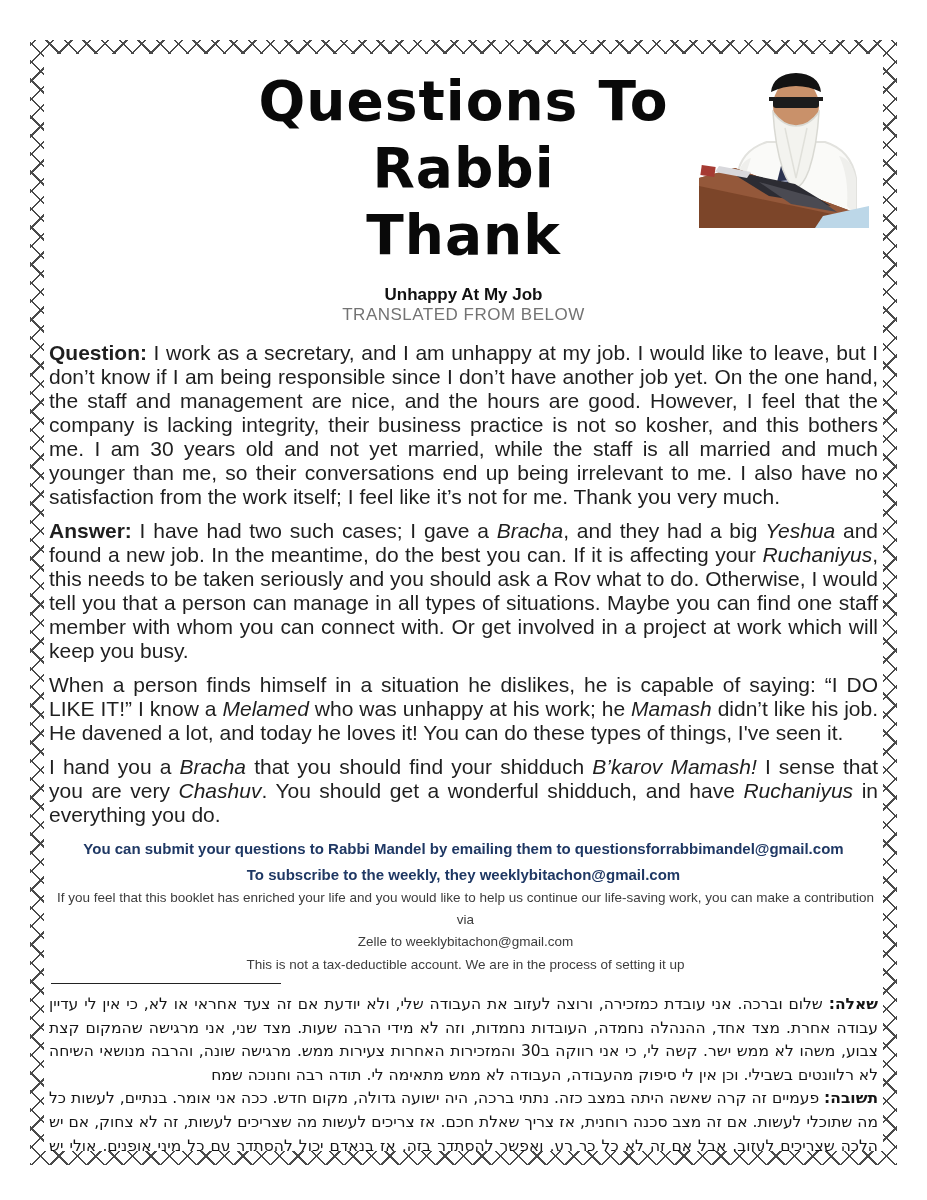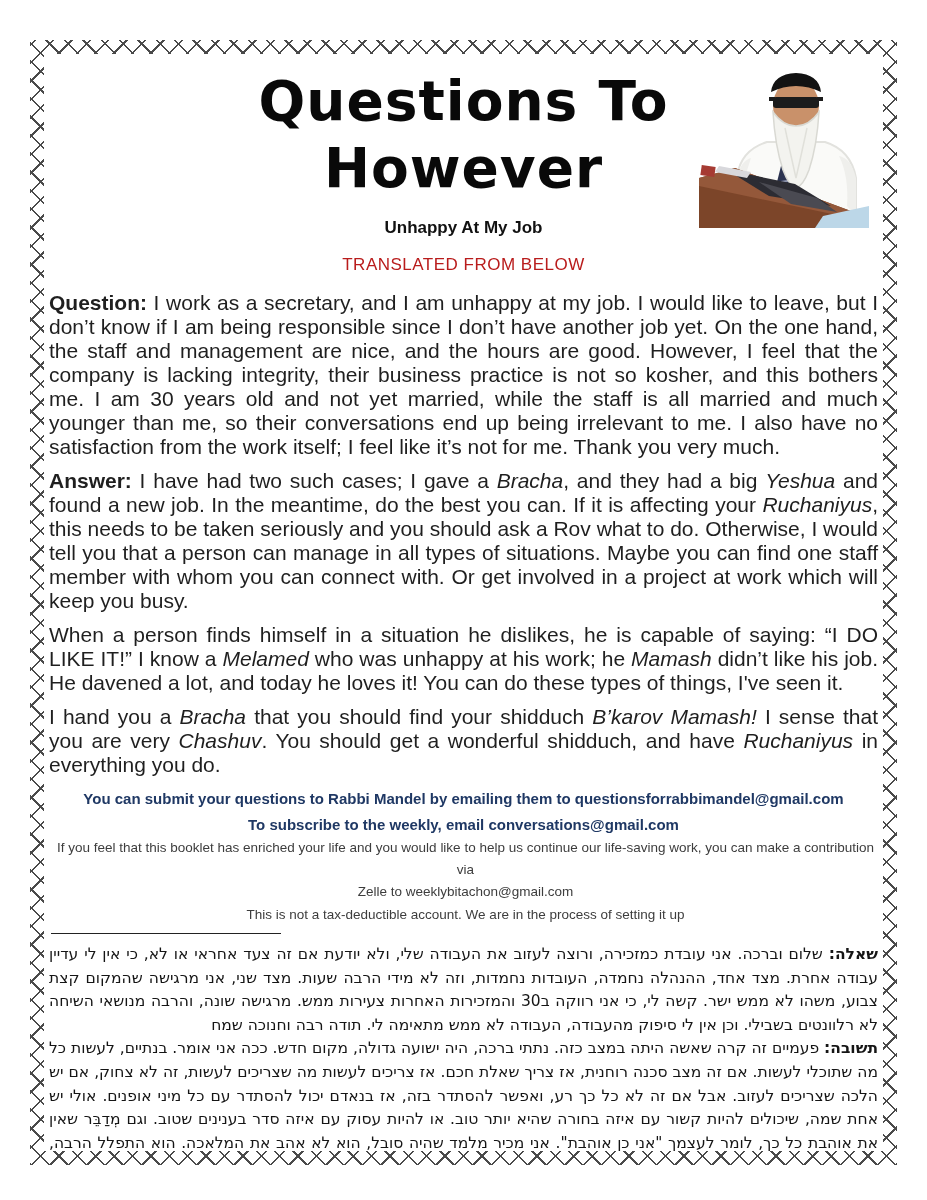--- a/index.html
+++ b/index.html
@@ -46,23 +46,22 @@
   }
   .subtitle {
     font-size: 17px;
     font-weight: bold;
     margin-top: 16px;
     color: #111;
   }
   .translated {
     font-size: 17px;
     letter-spacing: 0.5px;
-    margin-top: 17px;
     margin-bottom: 16px;
-    color: #b91c1c;
+    color: #737373;
   }
   .body-en p {
     font-size: 21px;
     line-height: 24px;
     text-align: justify;
     margin: 0 0 10px 0;
   }
   .body-en .b, .rich .b { font-weight: bold; }
   .body-en .i, .rich .i { font-style: italic; }
   .center-lines { text-align: center; }
@@ -98,21 +97,22 @@
 </head>
 <body>
 
 <div class="page">
   <div class="frame">
     <div class="inner">
 
       <div class="header">
         <div class="title">
           <div>Questions To</div>
-          <div>However</div>
+          <div>Rabbi</div>
+          <div>Thank</div>
         </div>
 
         <div class="photo-wrap">
           <svg width="170" height="162" viewBox="0 0 170 162" xmlns="http://www.w3.org/2000/svg">
             <rect x="0" y="0" width="170" height="162" fill="#ffffff"></rect>
 
             <path d="M38,162 L38,110 Q42,84 68,76 L126,76 Q152,84 157,112 L157,162 Z" fill="#fafaf8" stroke="#e2e2de" stroke-width="2"></path>
             <path d="M140,90 Q150,110 148,140 L157,150 L157,112 Q152,92 140,90 Z" fill="#efefec"></path>
             <path d="M52,92 Q44,112 46,140 L38,148 L38,110 Q43,94 52,92 Z" fill="#efefec"></path>
 
@@ -148,21 +148,21 @@
 
       <div class="body-en">
         <p class="rich"><span class="b">Question:</span><span> I work as a secretary, and I am unhappy at my job. I would like to leave, but I don’t know if I am being responsible since I don’t have another job yet. On the one hand, the staff and management are nice, and the hours are good. However, I feel that the company is lacking integrity, their business practice is not so kosher, and this bothers me. I am 30 years old and not yet married, while the staff is all married and much younger than me, so their conversations end up being irrelevant to me. I also have no satisfaction from the work itself; I feel like it’s not for me. Thank you very much.</span></p>
         <p class="rich"><span class="b">Answer:</span><span> I have had two such cases; I gave a </span><span class="i">Bracha</span><span>, and they had a big </span><span class="i">Yeshua</span><span> and found a new job. In the meantime, do the best you can. If it is affecting your </span><span class="i">Ruchaniyus</span><span>, this needs to be taken seriously and you should ask a Rov what to do. Otherwise, I would tell you that a person can manage in all types of situations. Maybe you can find one staff member with whom you can connect with. Or get involved in a project at work which will keep you busy.</span></p>
         <p class="rich"><span>When a person finds himself in a situation he dislikes, he is capable of saying: “I DO LIKE IT!” I know a </span><span class="i">Melamed</span><span> who was unhappy at his work; he </span><span class="i">Mamash</span><span> didn’t like his job. He davened a lot, and today he loves it! You can do these types of things, I've seen it.</span></p>
         <p class="rich"><span>I hand you a </span><span class="i">Bracha</span><span> that you should find your shidduch </span><span class="i">B’karov Mamash!</span><span> I sense that you are very </span><span class="i">Chashuv</span><span>. You should get a wonderful shidduch, and have </span><span class="i">Ruchaniyus</span><span> in everything you do.</span></p>
       </div>
 
       <div class="center-lines">
         <p class="blue-line">You can submit your questions to Rabbi Mandel by emailing them to questionsforrabbimandel@gmail.com</p>
-        <p class="blue-line">To subscribe to the weekly, email conversations@gmail.com</p>
+        <p class="blue-line">To subscribe to the weekly, they weeklybitachon@gmail.com</p>
         <p class="light-line">If you feel that this booklet has enriched your life and you would like to help us continue our life-saving work, you can make a contribution via</p>
         <p class="light-line">Zelle to weeklybitachon@gmail.com</p>
         <p class="light-line">This is not a tax-deductible account. We are in the process of setting it up</p>
       </div>
 
       <div class="footnote-rule"></div>
 
       <div class="body-he" dir="rtl">
         <p class="rich"><span class="b">שאלה:</span><span> שלום וברכה. אני עובדת כמזכירה, ורוצה לעזוב את העבודה שלי, ולא יודעת אם זה צעד אחראי או לא, כי אין לי עדיין עבודה אחרת. מצד אחד, ההנהלה נחמדה, העובדות נחמדות, וזה לא מידי הרבה שעות. מצד שני, אני מרגישה שהמקום קצת צבוע, משהו לא ממש ישר. קשה לי, כי אני רווקה ב30 והמזכירות האחרות צעירות ממש. מרגישה שונה, והרבה מנושאי השיחה לא רלוונטים בשבילי. וכן אין לי סיפוק מהעבודה, העבודה לא ממש מתאימה לי. תודה רבה וחנוכה שמח</span></p>
         <p class="rich"><span class="b">תשובה:</span><span> פעמיים זה קרה שאשה היתה במצב כזה. נתתי ברכה, היה ישועה גדולה, מקום חדש. ככה אני אומר. בנתיים, לעשות כל מה שתוכלי לעשות. אם זה מצב סכנה רוחנית, אז צריך שאלת חכם. אז צריכים לעשות מה שצריכים לעשות, זה לא צחוק, אם יש הלכה שצריכים לעזוב. אבל אם זה לא כל כך רע, ואפשר להסתדר בזה, אז בנאדם יכול להסתדר עם כל מיני אופנים. אולי יש אחת שמה, שיכולים להיות קשור עם איזה בחורה שהיא יותר טוב. או להיות עסוק עם איזה סדר בענינים שטוב. וגם מְדַבֵּר שאין את אוהבת כל כך, לומר לעצמך "אני כן אוהבת". אני מכיר מלמד שהיה סובל, הוא לא אהב את המלאכה. הוא התפלל הרבה, והיום הוא אוהב. יכולים לעשות דברים כאלו, ראיתי את זה. אני מברך בקרוב ממש שידוך, כי את חשובה מאוד, אני מרגיש את זה. בקרוב ממש שידוך נפלא מאוד, ותצליחי בכל אשר תפנה, בכל הענינים.</span></p>

